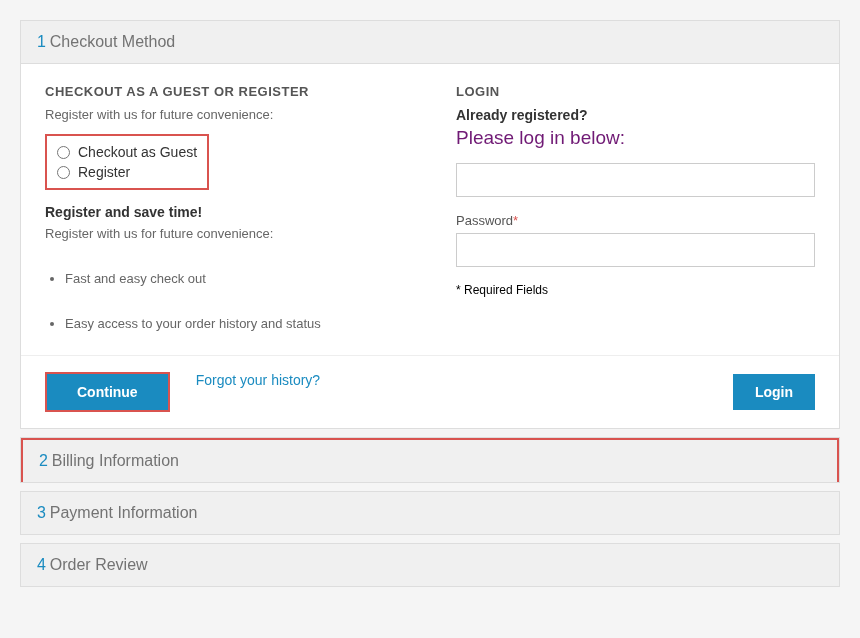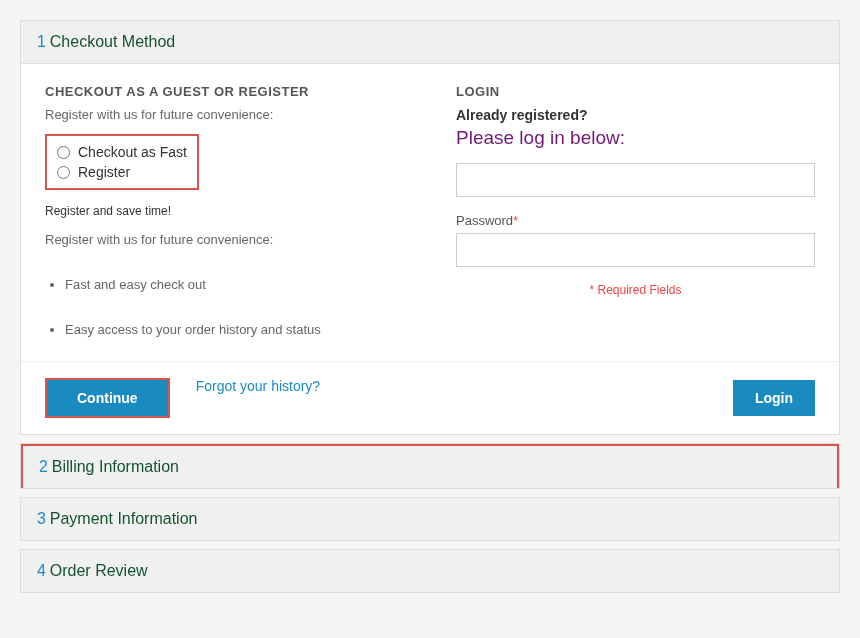--- a/index.html
+++ b/index.html
@@ -18,21 +18,21 @@
       background: #fff;
       border: 1px solid #ddd;
       margin-bottom: 8px;
     }
     .section-header {
       background: #f0f0f0;
       padding: 12px 16px;
       border-bottom: 1px solid #ddd;
     }
     .section-header a, .section-header span {
-      color: #14532d;
+      color: #737373;
       font-size: 16px;
       text-decoration: none;
     }
     .section-header .section-num {
       color: #1a8bc0;
       font-size: 16px;
     }
     .section-body {
       padding: 20px 24px;
     }
@@ -74,23 +74,23 @@
       cursor: pointer;
     }
     .radio-item:last-child {
       margin-bottom: 0;
     }
     .radio-item input[type="radio"] {
       margin: 0;
       cursor: pointer;
     }
     .save-time-heading {
-      font-weight: normal;
-      margin-bottom: 14px;
-      font-size: 12px;
+      font-weight: bold;
+      margin-bottom: 6px;
+      font-size: 14px;
     }
     .register-label {
       color: #666;
       font-size: 13px;
       margin-bottom: 8px;
     }
     .bullet-list {
       list-style: disc;
       padding-left: 20px;
       color: #666;
@@ -124,22 +124,22 @@
     }
     .form-input {
       width: 100%;
       border: 1px solid #ccc;
       padding: 8px 10px;
       font-size: 14px;
       color: #333;
       outline: none;
     }
     .required-note {
-      text-align: center;
-      color: #ef4444;
+      text-align: left;
+      color: #000000;
       font-size: 12px;
       margin-bottom: 10px;
     }
     .actions-row {
       display: flex;
       align-items: center;
       justify-content: space-between;
       padding: 16px 24px;
       border-top: 1px solid #eee;
     }
@@ -195,21 +195,21 @@
     </div>
     <div class="section-body">
       <div class="checkout-grid">
 
         <div class="checkout-left">
           <div class="col-heading">CHECKOUT AS A GUEST OR REGISTER</div>
           <div class="sub-label">Register with us for future convenience:</div>
           <div class="radio-group">
             <label class="radio-item">
               <input type="radio" name="checkout_method" value="guest" style="">
-              <span>Checkout as Fast</span>
+              <span>Checkout as Guest</span>
             </label>
             <label class="radio-item">
               <input type="radio" name="checkout_method" value="register" style="">
               <span>Register</span>
             </label>
           </div>
           <div class="save-time-heading">Register and save time!</div>
           <div class="register-label">Register with us for future convenience:</div>
           <ul class="bullet-list">
             <li>Fast and easy check out</li>

